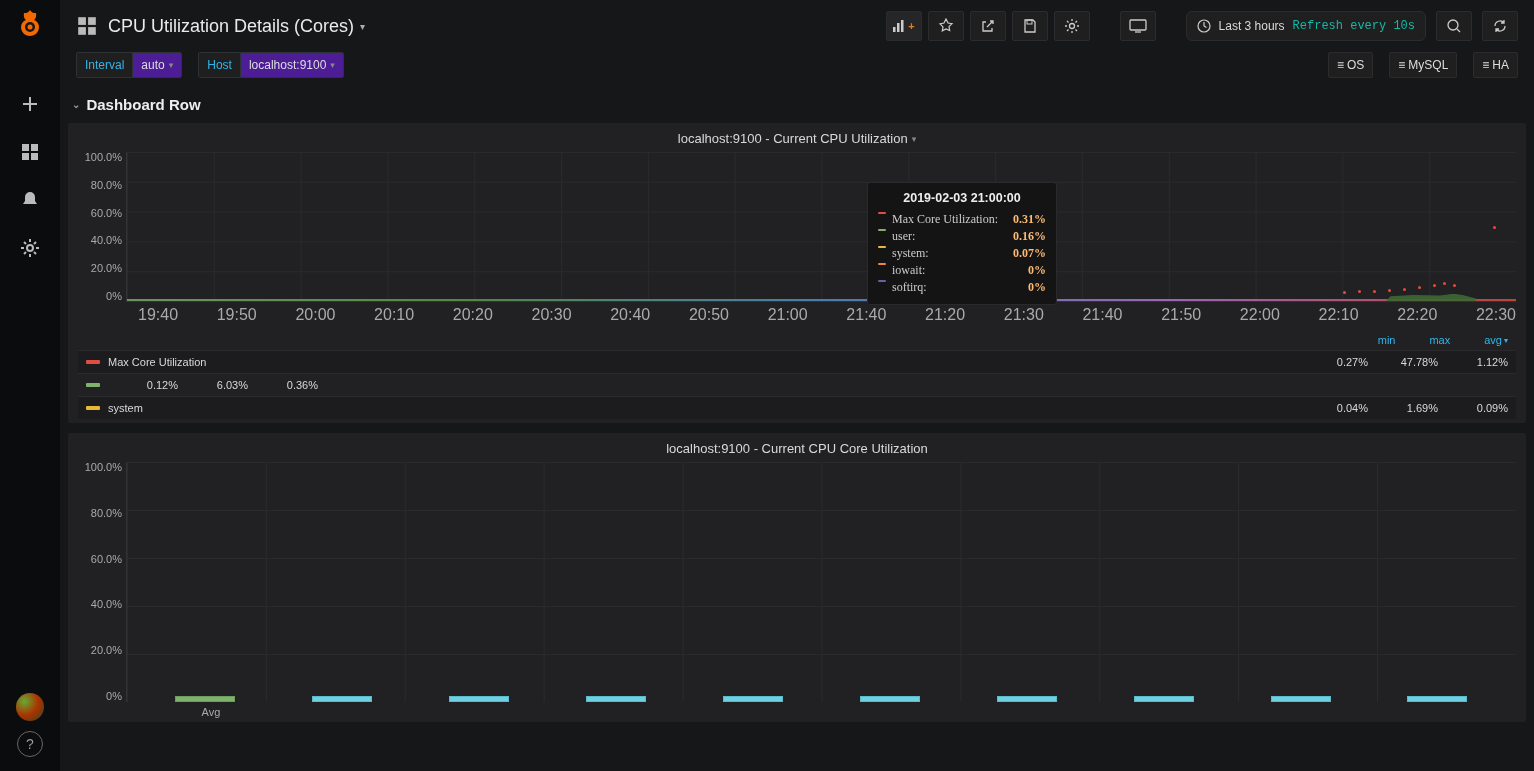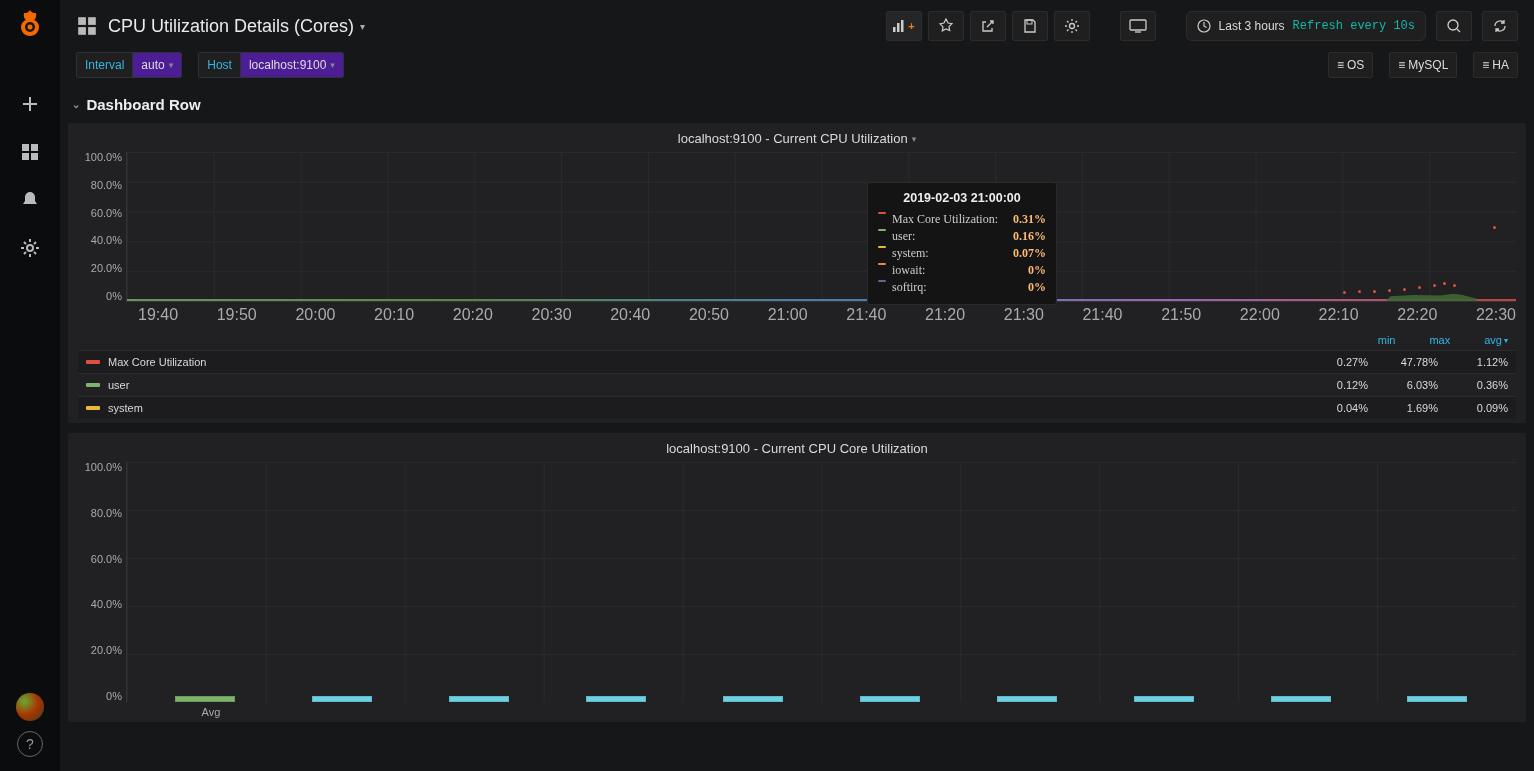--- a/index.html
+++ b/index.html
@@ -457,21 +457,20 @@
         <div id="legend-rows">
             <div class="legend-row">
               <span class="sw" style="background:#e24d42"></span>
               <span class="nm">Max Core Utilization</span>
               <span class="v">0.27%</span>
               <span class="v">47.78%</span>
               <span class="v">1.12%</span>
             </div>
             <div class="legend-row">
               <span class="sw" style="background:#7eb26d"></span>
-              <span class="nm">user</span>
               <span class="v">0.12%</span>
               <span class="v">6.03%</span>
               <span class="v">0.36%</span>
             </div>
             <div class="legend-row">
               <span class="sw" style="background:#eab839"></span>
               <span class="nm">system</span>
               <span class="v">0.04%</span>
               <span class="v">1.69%</span>
               <span class="v">0.09%</span>

